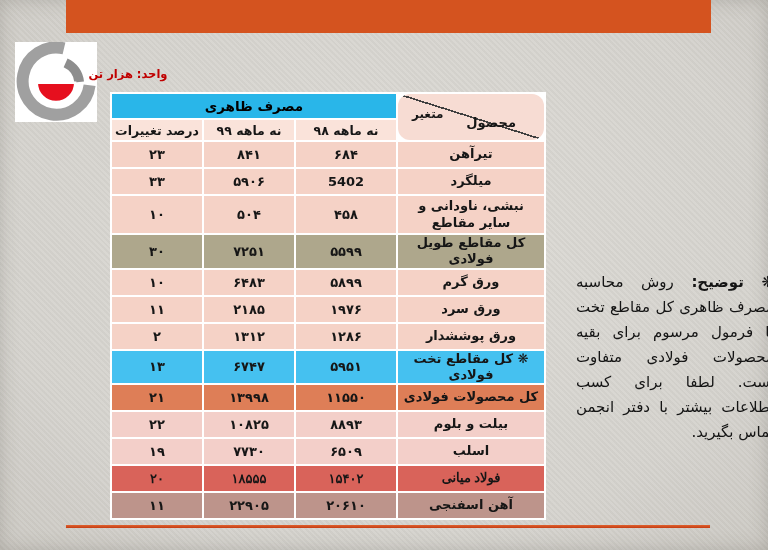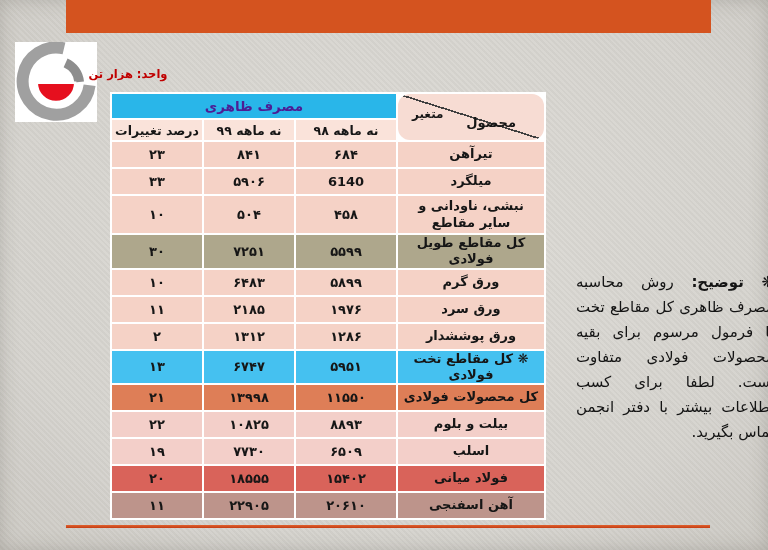--- a/index.html
+++ b/index.html
@@ -53,37 +53,37 @@
     font-weight:bold;padding:0 3px;
   }
   .col-prod{width:146px;}
   .col-98{width:100px;}
   .col-99{width:90px;}
   .col-pct{width:90px;}
   tr.h1{height:24px;}
   tr.h2{height:20px;}
   tbody tr{height:25px;}
   tbody tr.tall{height:37px;}
-  .group-h{background:#29b6e9;color:#4c1d95;font-size:13.5px;}
+  .group-h{background:#29b6e9;color:#000000;font-size:13.5px;}
   .sub-h{background:#fae3da;font-size:12.5px;}
   .corner{
     position:relative;background:#f7dcd3;
     background-image:linear-gradient(to top right,
       transparent calc(50% - 0.8px), #3f3f3f calc(50% - 0.8px),
       #3f3f3f calc(50% + 0.8px), transparent calc(50% + 0.8px));
     border-radius:12px;
   }
   .corner .lbl-product{position:absolute;right:28px;top:21px;font-size:13px;}
   .corner .lbl-variable{position:absolute;left:14px;top:13px;font-size:12px;}
   tr.r-pink td{background:#f5d2c6;}
   tr.r-khaki td{background:#aea78c;}
   tr.r-cyan td{background:#45c1f0;}
   tr.r-orange td{background:#de7e57;}
   tr.r-lightpink td{background:#f3cfc9;}
-  tr.r-red td{background:#d9635a;}
+  tr.r-red td{background:#d9635a;font-family:Liberation Serif, serif;}
   tr.r-rose td{background:#bd948b;}
   tbody .prod-cell{font-size:13px;line-height:1.25;}
   .note{
     position:absolute;left:576px;top:270px;width:198px;
     direction:rtl;text-align:justify;
     font-size:15px;line-height:25px;color:#141414;
     margin:0;
   }
   .note .note-label{font-weight:bold;}
 </style>
@@ -129,21 +129,21 @@
     </thead>
     <tbody>
         <tr class="r-pink">
           <td class="prod-cell">تیرآهن</td>
           <td>۶۸۴</td>
           <td>۸۴۱</td>
           <td>۲۳</td>
         </tr>
         <tr class="r-pink">
           <td class="prod-cell">میلگرد</td>
-          <td>6140</td>
+          <td>5402</td>
           <td>۵۹۰۶</td>
           <td>۳۳</td>
         </tr>
         <tr class="r-pink tall">
           <td class="prod-cell">نبشی، ناودانی و سایر مقاطع</td>
           <td>۴۵۸</td>
           <td>۵۰۴</td>
           <td>۱۰</td>
         </tr>
         <tr class="r-khaki">

